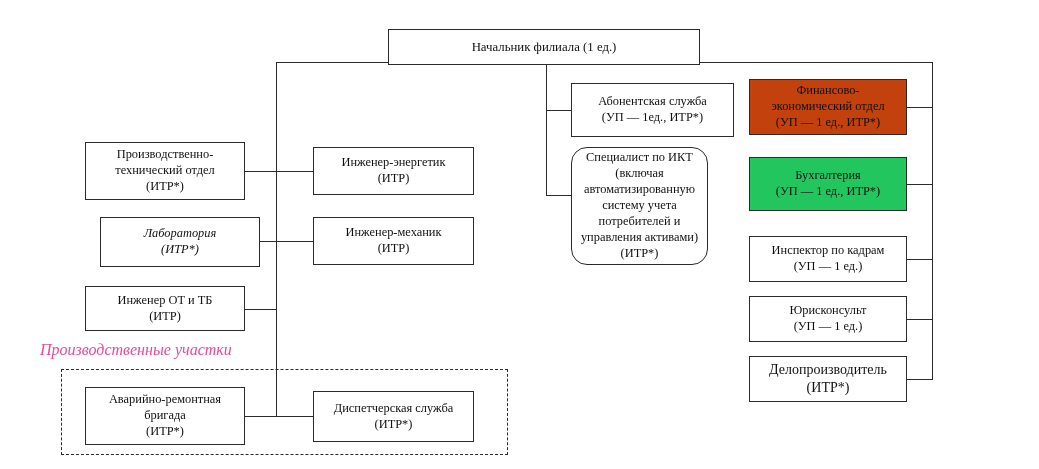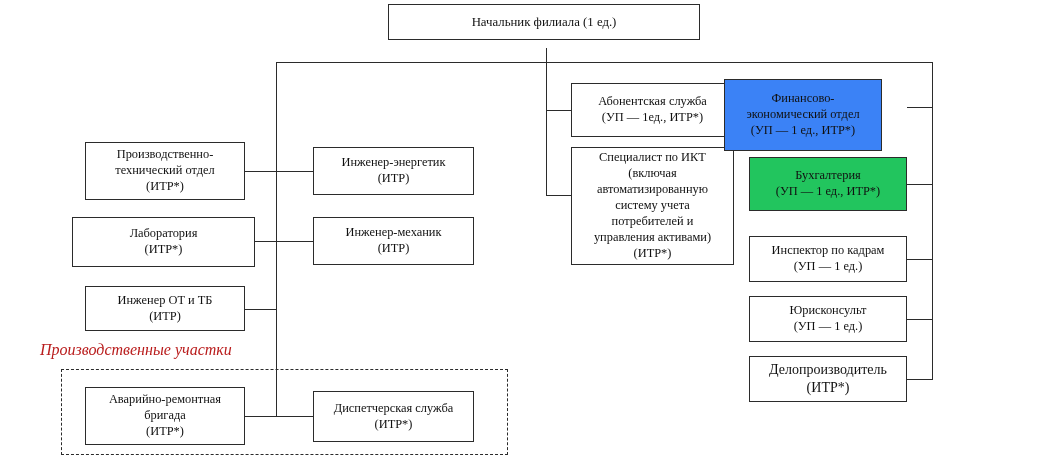--- a/index.html
+++ b/index.html
@@ -47,21 +47,21 @@
     position: absolute;
     box-sizing: border-box;
     border: 1.6px dashed #2b2b2b;
     background: transparent;
     z-index: 2;
   }
   .group-caption {
     position: absolute;
     font-style: italic;
     font-size: 16px;
-    color: #b91c1c;
+    color: #ec4899;
     white-space: nowrap;
     font-family: "Liberation Serif", "DejaVu Serif", serif;
     z-index: 3;
   }
 </style>
 </head>
 <body>
 
 <div id="chart-root">
 
@@ -81,58 +81,58 @@
       <div class="connector h" style="left: 907px; top: 259px; width: 26px; background: rgb(43, 43, 43);"></div>
       <div class="connector h" style="left: 907px; top: 319px; width: 26px; background: rgb(43, 43, 43);"></div>
       <div class="connector h" style="left: 907px; top: 379px; width: 26px; background: rgb(43, 43, 43);"></div>
       <div class="connector h" style="left: 245px; top: 416px; width: 68px; background: rgb(43, 43, 43);"></div>
     </div>
   <div id="group-layer">
       <div class="group-frame" style="left: 61px; top: 369px; width: 447px; height: 86px; border-color: rgb(43, 43, 43);"></div>
       <div class="group-caption" style="left: 40px; top: 341px;">Производственные участки</div>
     </div>
   <div id="node-layer">
-      <div class="node" style="left: 388px; top: 4px; width: 312px; height: 36px; border-color: rgb(43, 43, 43); background: rgb(255, 255, 255);">
+      <div class="node" style="left: 388px; top: 29px; width: 312px; height: 36px; border-color: rgb(43, 43, 43); background: rgb(255, 255, 255);">
         <span class="node-text" style="font-size: 12.8px;">Начальник филиала (1 ед.)</span>
       </div>
       <div class="node" style="left: 85px; top: 142px; width: 160px; height: 58px; border-color: rgb(43, 43, 43); background: rgb(255, 255, 255);">
         <span class="node-text" style="font-size: 12.4px;">Производственно-
 технический отдел
 (ИТР*)</span>
       </div>
-      <div class="node" style="left: 72px; top: 217px; width: 183px; height: 50px; border-color: rgb(43, 43, 43); background: rgb(255, 255, 255);">
+      <div class="node" style="left: 100px; top: 217px; width: 160px; height: 50px; border-color: rgb(43, 43, 43); background: rgb(255, 255, 255); font-style: italic;">
         <span class="node-text" style="font-size: 12.4px;">Лаборатория
 (ИТР*)</span>
       </div>
       <div class="node" style="left: 85px; top: 286px; width: 160px; height: 45px; border-color: rgb(43, 43, 43); background: rgb(255, 255, 255);">
         <span class="node-text" style="font-size: 12.4px;">Инженер ОТ и ТБ
 (ИТР)</span>
       </div>
       <div class="node" style="left: 313px; top: 147px; width: 161px; height: 48px; border-color: rgb(43, 43, 43); background: rgb(255, 255, 255);">
         <span class="node-text" style="font-size: 12.4px;">Инженер-энергетик
 (ИТР)</span>
       </div>
       <div class="node" style="left: 313px; top: 217px; width: 161px; height: 48px; border-color: rgb(43, 43, 43); background: rgb(255, 255, 255);">
         <span class="node-text" style="font-size: 12.4px;">Инженер-механик
 (ИТР)</span>
       </div>
       <div class="node" style="left: 571px; top: 83px; width: 163px; height: 54px; border-color: rgb(43, 43, 43); background: rgb(255, 255, 255);">
         <span class="node-text" style="font-size: 12.4px;">Абонентская служба
 (УП — 1ед., ИТР*)</span>
       </div>
-      <div class="node" style="left: 571px; top: 147px; width: 163px; height: 118px; border-color: rgb(43, 43, 43); background: rgb(255, 255, 255);">
+      <div class="node" style="left: 571px; top: 147px; width: 137px; height: 118px; border-color: rgb(43, 43, 43); background: rgb(255, 255, 255); border-radius: 16px;">
         <span class="node-text" style="font-size: 12.4px;">Специалист по ИКТ
 (включая
 автоматизированную
 систему учета
 потребителей и
 управления активами)
 (ИТР*)</span>
       </div>
-      <div class="node" style="left: 724px; top: 79px; width: 158px; height: 72px; border-color: rgb(43, 43, 43); background: #3b82f6;">
+      <div class="node" style="left: 749px; top: 79px; width: 158px; height: 56px; border-color: rgb(43, 43, 43); background: #c2410c;">
         <span class="node-text" style="font-size: 12.4px;">Финансово-
 экономический отдел
 (УП — 1 ед., ИТР*)</span>
       </div>
       <div class="node" style="left: 749px; top: 157px; width: 158px; height: 54px; border-color: rgb(43, 43, 43); background: #22c55e;">
         <span class="node-text" style="font-size: 12.4px;">Бухгалтерия
 (УП — 1 ед., ИТР*)</span>
       </div>
       <div class="node" style="left: 749px; top: 236px; width: 158px; height: 46px; border-color: rgb(43, 43, 43); background: rgb(255, 255, 255);">
         <span class="node-text" style="font-size: 12.4px;">Инспектор по кадрам

